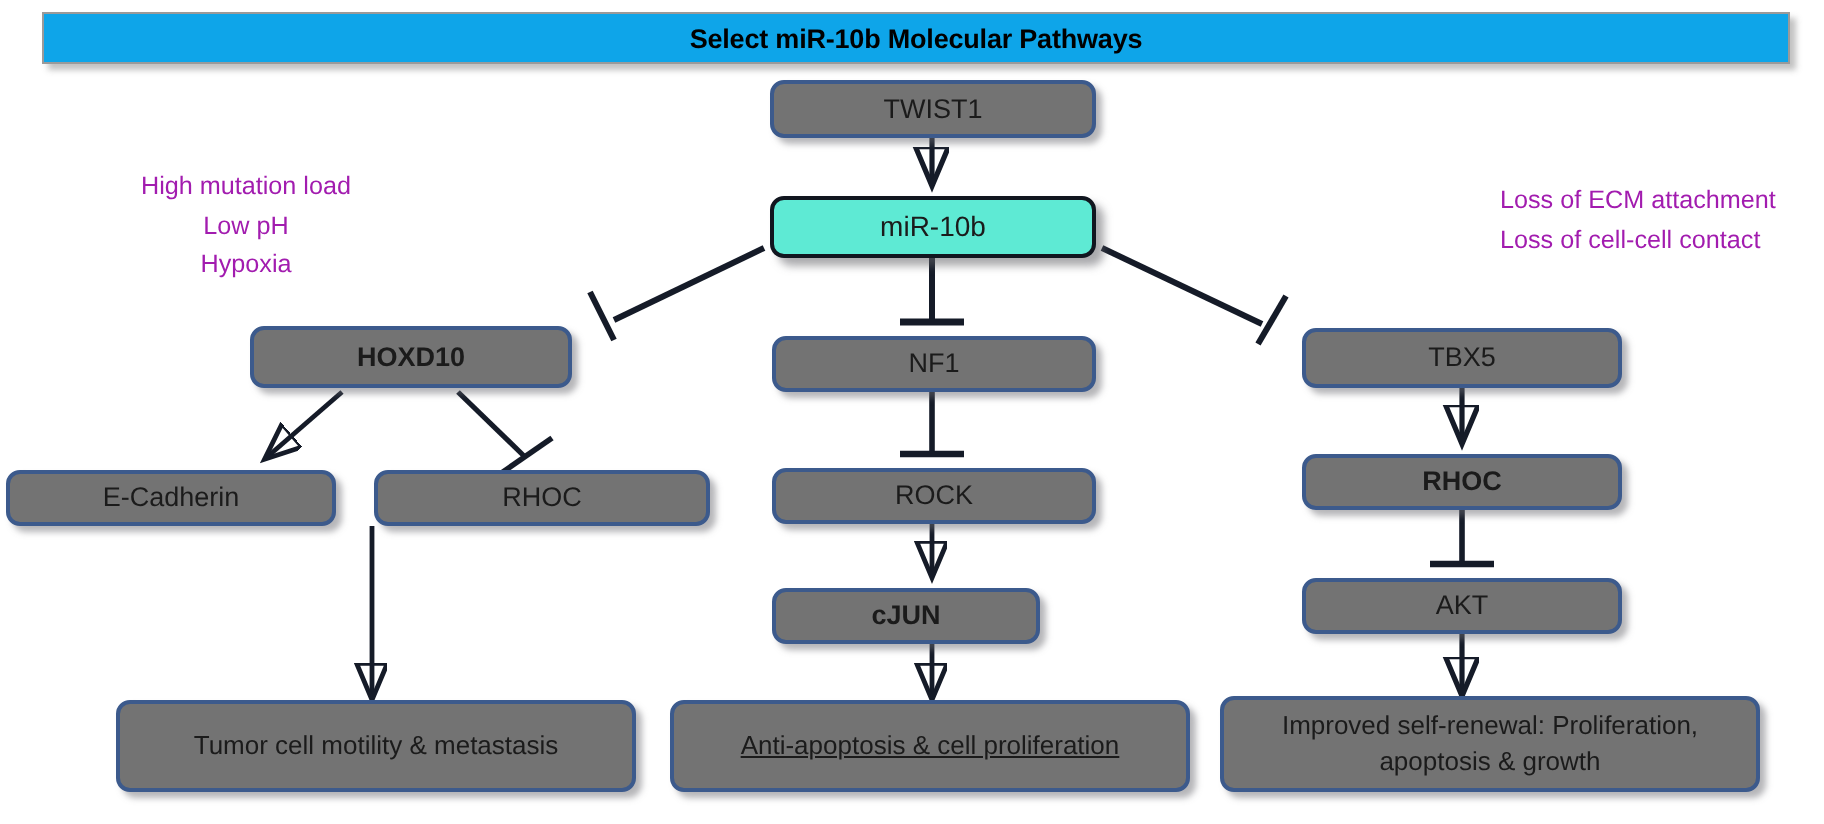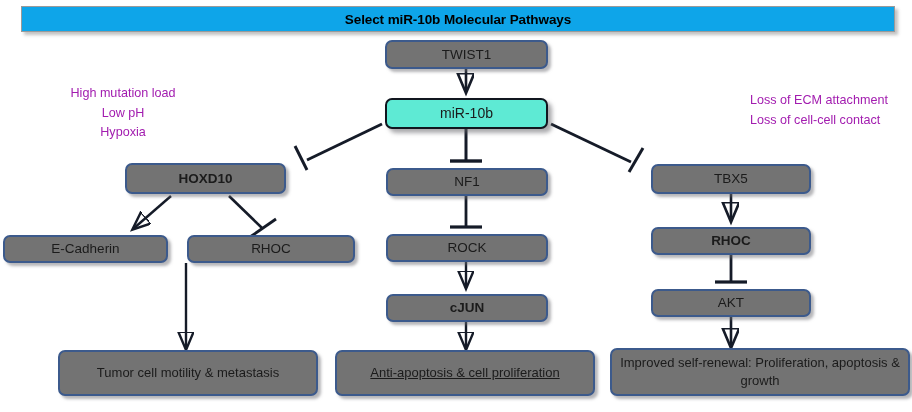--- a/index.html
+++ b/index.html
@@ -137,21 +137,21 @@
   </div>
 
   <div class="node" style="left:386px;top:168px;width:162px;height:28px;">
     <span>NF1</span>
   </div>
 
   <div class="node" style="left:386px;top:234px;width:162px;height:28px;">
     <span>ROCK</span>
   </div>
 
-  <div class="node bold" style="left:386px;top:294px;width:162px;height:28px;">
+  <div class="node bold" style="left:386px;top:294px;width:134px;height:28px;">
     <span>cJUN</span>
   </div>
 
   <div class="node" style="left:651px;top:164px;width:160px;height:30px;">
     <span>TBX5</span>
   </div>
 
   <div class="node bold" style="left:651px;top:227px;width:160px;height:28px;">
     <span>RHOC</span>
   </div>
@@ -161,21 +161,21 @@
   </div>
 
   <div class="node" style="left:651px;top:289px;width:160px;height:28px;">
     <span>AKT</span>
   </div>
 
   <div class="node outcome" style="left:335px;top:350px;width:260px;height:46px;text-decoration:underline;">
     <span>Anti-apoptosis &amp; cell proliferation</span>
   </div>
 
-  <div class="node outcome2" style="left:610px;top:348px;width:300px;height:48px;">
+  <div class="node outcome2" style="left:610px;top:348px;width:270px;height:48px;">
     <span>Improved self-renewal: Proliferation, apoptosis &amp; growth</span>
   </div>
 
   <div class="note left" style="left:48px;top:84px;width:150px;">High mutation load
 Low pH
 Hypoxia</div>
 
   <div class="note right" style="left:750px;top:91px;width:170px;">Loss of ECM attachment
 Loss of cell-cell contact</div>
 

